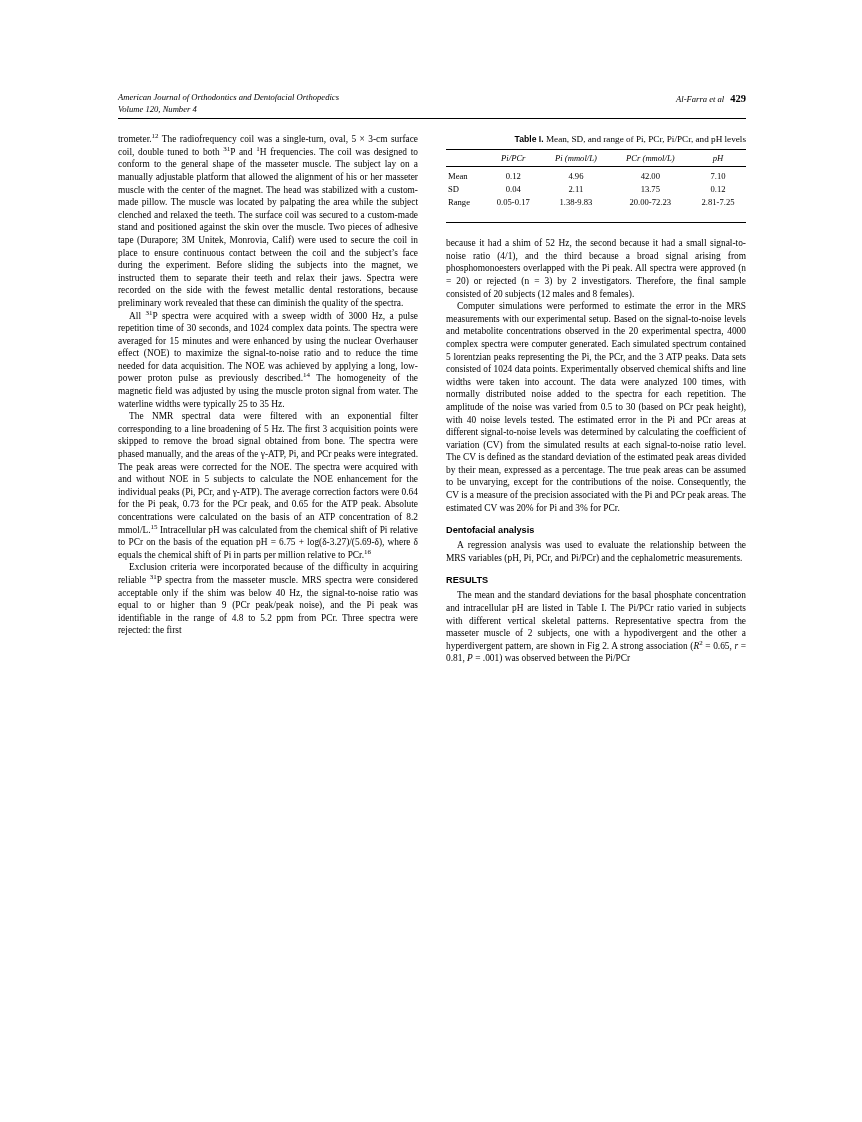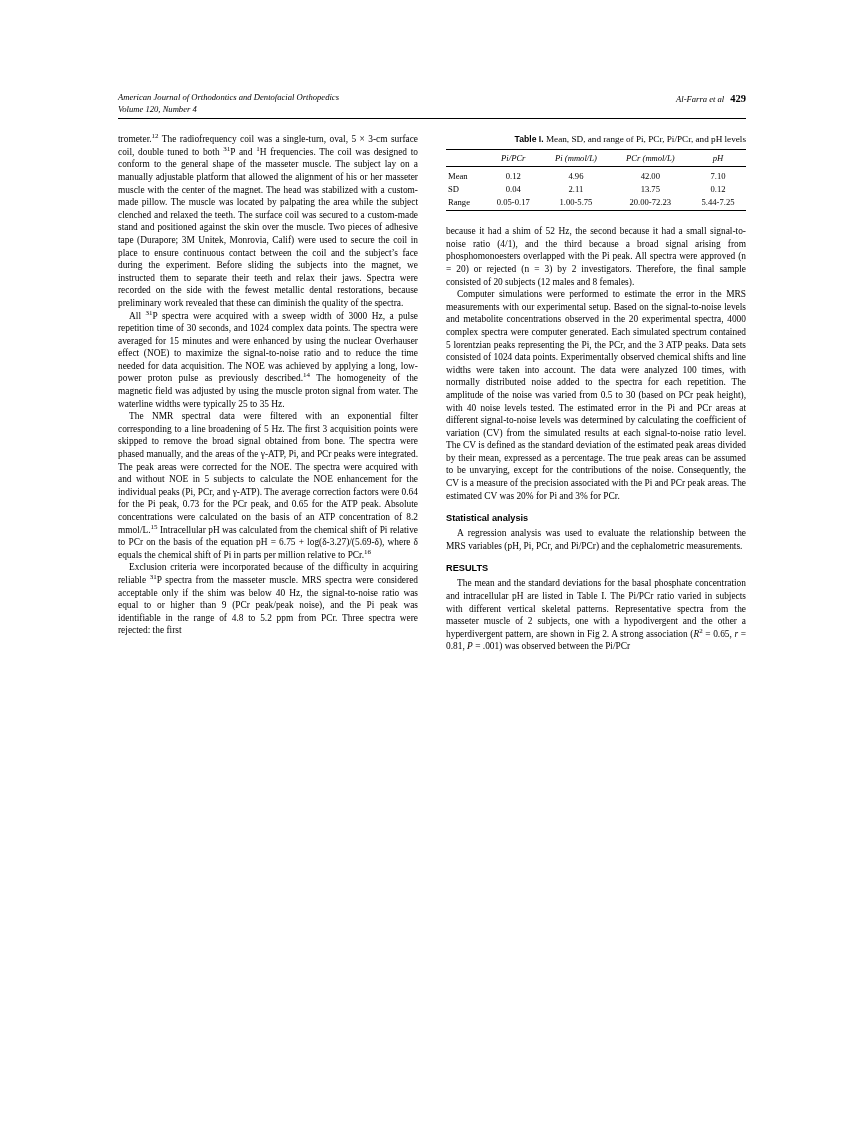--- a/index.html
+++ b/index.html
@@ -116,21 +116,21 @@
     padding: 1.5px 2px;
     text-align: center;
   }
   table.data tbody td.first {
     text-align: left;
   }
   table.data tbody tr:first-child td {
     padding-top: 4px;
   }
   table.data tbody tr:last-child td {
-    padding-bottom: 3px;
+    padding-bottom: 15px;
     border-bottom: 1px solid #000;
   }
 </style>
 </head>
 <body>
 
 <div class="page">
   <div class="content">
 
     <div class="runhead">
@@ -181,33 +181,33 @@
               <tr>
                 <td class="first">SD</td>
                 <td>0.04</td>
                 <td>2.11</td>
                 <td>13.75</td>
                 <td>0.12</td>
               </tr>
               <tr>
                 <td class="first">Range</td>
                 <td>0.05-0.17</td>
-                <td>1.00-5.75</td>
+                <td>1.38-9.83</td>
                 <td>20.00-72.23</td>
-                <td>5.44-7.25</td>
+                <td>2.81-7.25</td>
               </tr>
             </tbody>
           </table>
         </div>
 
         <p class="body noindent">because it had a shim of 52 Hz, the second because it had a small signal-to-noise ratio (4/1), and the third because a broad signal arising from phosphomonoesters overlapped with the Pi peak. All spectra were approved (n = 20) or rejected (n = 3) by 2 investigators. Therefore, the final sample consisted of 20 subjects (12 males and 8 females).</p>
 
         <p class="body">Computer simulations were performed to estimate the error in the MRS measurements with our experimental setup. Based on the signal-to-noise levels and metabolite concentrations observed in the 20 experimental spectra, 4000 complex spectra were computer generated. Each simulated spectrum contained 5 lorentzian peaks representing the Pi, the PCr, and the 3 ATP peaks. Data sets consisted of 1024 data points. Experimentally observed chemical shifts and line widths were taken into account. The data were analyzed 100 times, with normally distributed noise added to the spectra for each repetition. The amplitude of the noise was varied from 0.5 to 30 (based on PCr peak height), with 40 noise levels tested. The estimated error in the Pi and PCr areas at different signal-to-noise levels was determined by calculating the coefficient of variation (CV) from the simulated results at each signal-to-noise ratio level. The CV is defined as the standard deviation of the estimated peak areas divided by their mean, expressed as a percentage. The true peak areas can be assumed to be unvarying, except for the contributions of the noise. Consequently, the CV is a measure of the precision associated with the Pi and PCr peak areas. The estimated CV was 20% for Pi and 3% for PCr.</p>
 
-        <h3 class="section">Statistical analysis</h3>
+        <h3 class="section">Dentofacial analysis</h3>
 
         <p class="body">A regression analysis was used to evaluate the relationship between the MRS variables (pH, Pi, PCr, and Pi/PCr) and the cephalometric measurements.</p>
 
         <h3 class="section">RESULTS</h3>
 
         <p class="body">The mean and the standard deviations for the basal phosphate concentration and intracellular pH are listed in Table I. The Pi/PCr ratio varied in subjects with different vertical skeletal patterns. Representative spectra from the masseter muscle of 2 subjects, one with a hypodivergent and the other a hyperdivergent pattern, are shown in Fig 2. A strong association (<span class="ital">R</span><sup>2</sup> = 0.65, <span class="ital">r</span> = 0.81, <span class="ital">P</span> = .001) was observed between the Pi/PCr</p>
       </div>
 
     </div>
   </div>

